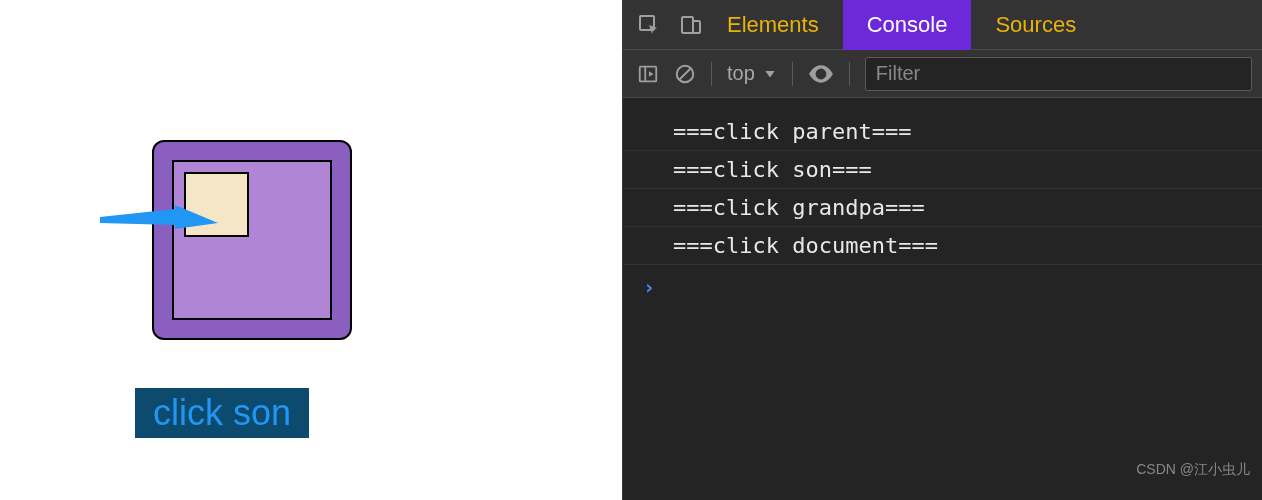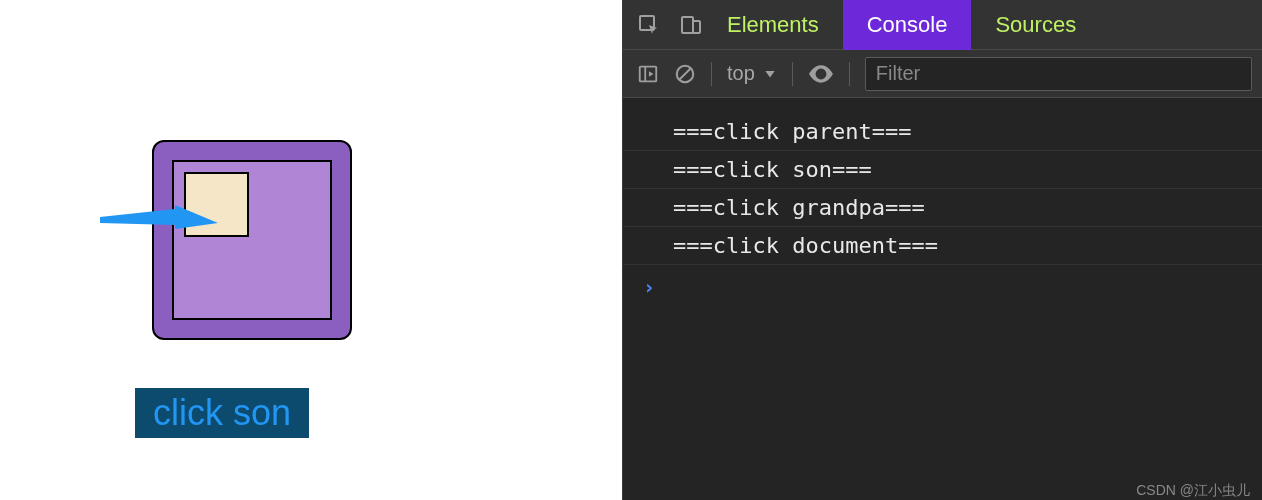--- a/index.html
+++ b/index.html
@@ -93,21 +93,21 @@
     .tab-icon {
       color: #a0a0a0;
       display: flex;
       align-items: center;
     }
     .tab {
       padding: 0 24px;
       height: 50px;
       display: flex;
       align-items: center;
-      color: #bef264;
+      color: #eab308;
       font-size: 22px;
       cursor: pointer;
     }
     .tab.active {
       background: #6d28d9;
       color: #ffffff;
     }
     .toolbar-row {
       height: 48px;
       display: flex;
@@ -167,21 +167,21 @@
     }
     .console-prompt {
       padding: 10px 0 8px 20px;
       color: #4a84ff;
       font-weight: bold;
       font-size: 20px;
     }
     .watermark {
       position: absolute;
       right: 12px;
-      bottom: 0;
+      bottom: 21px;
       color: #888;
       font-size: 14px;
       font-family: sans-serif;
     }
   </style>
 </head>
 <body>
 
 <div class="left-panel">
   <div class="boxes-container">

